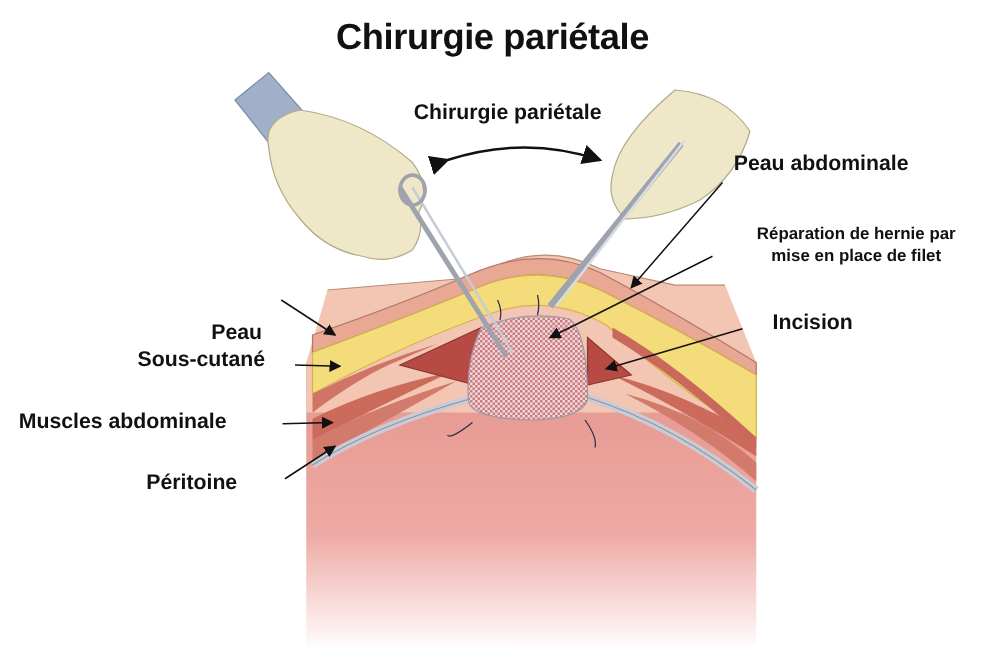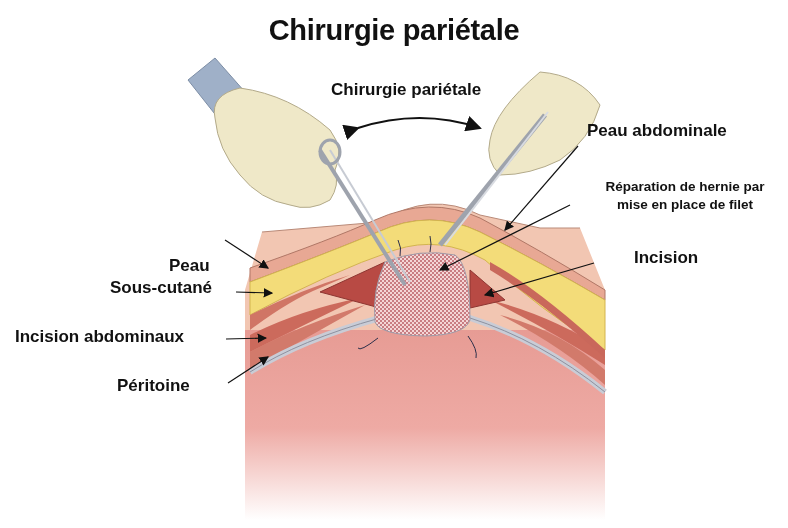--- a/index.html
+++ b/index.html
@@ -102,17 +102,17 @@
     <line x1="594" y1="263" x2="485" y2="295" stroke="#111" stroke-width="1.2" marker-end="url(#arr)"></line>
   </g>
 </svg>
 
 <div class="lbl lbl-md" style="left:331px; top:80px;">Chirurgie pariétale</div>
 <div class="lbl lbl-md" style="left:587px; top:121px;">Peau abdominale</div>
 <div class="lbl lbl-sm" style="left:586px; top:178px; width:198px;">
   <div>Réparation de hernie par</div>
   <div>mise en place de filet</div>
 </div>
-<div class="lbl lbl-md" style="left:618px; top:248px;margin-left:16px;">Incision</div>
+<div class="lbl lbl-md" style="left:618px; top:248px;">Incision</div>
 <div class="lbl lbl-md" style="left:169px; top:224px;margin-top:32px;">Peau</div>
 <div class="lbl lbl-md" style="left:110px; top:278px;">Sous-cutané</div>
-<div class="lbl lbl-md" style="left:15px; top:327px;">Incision abdominaux</div>
+<div class="lbl lbl-md" style="left:15px; top:327px;">Muscles abdominale</div>
 <div class="lbl lbl-md" style="left:117px; top:376px;">Péritoine</div>
 
 </body></html>

